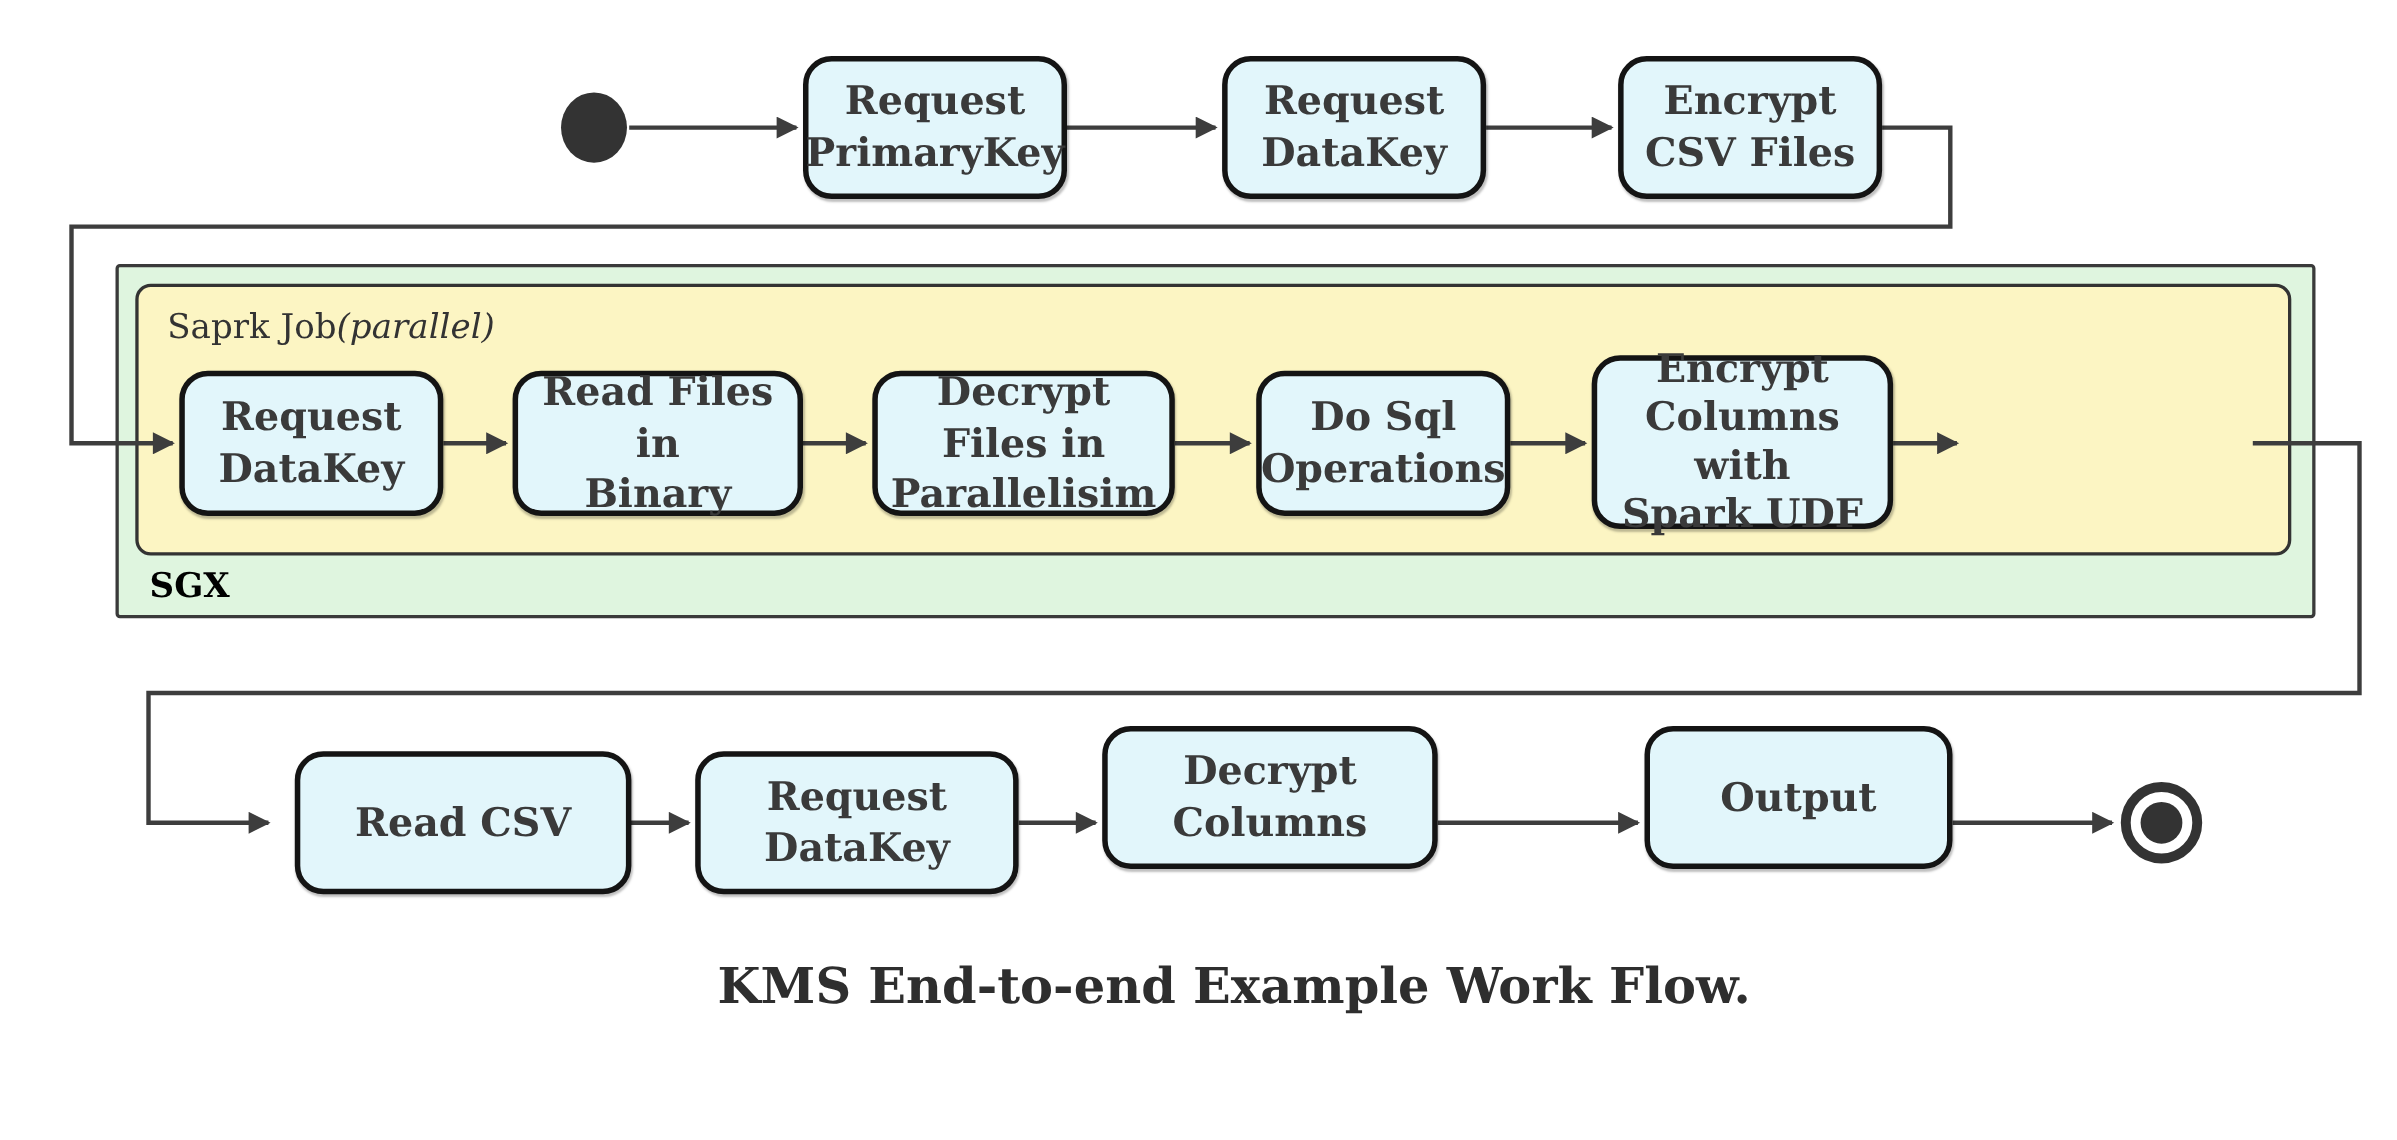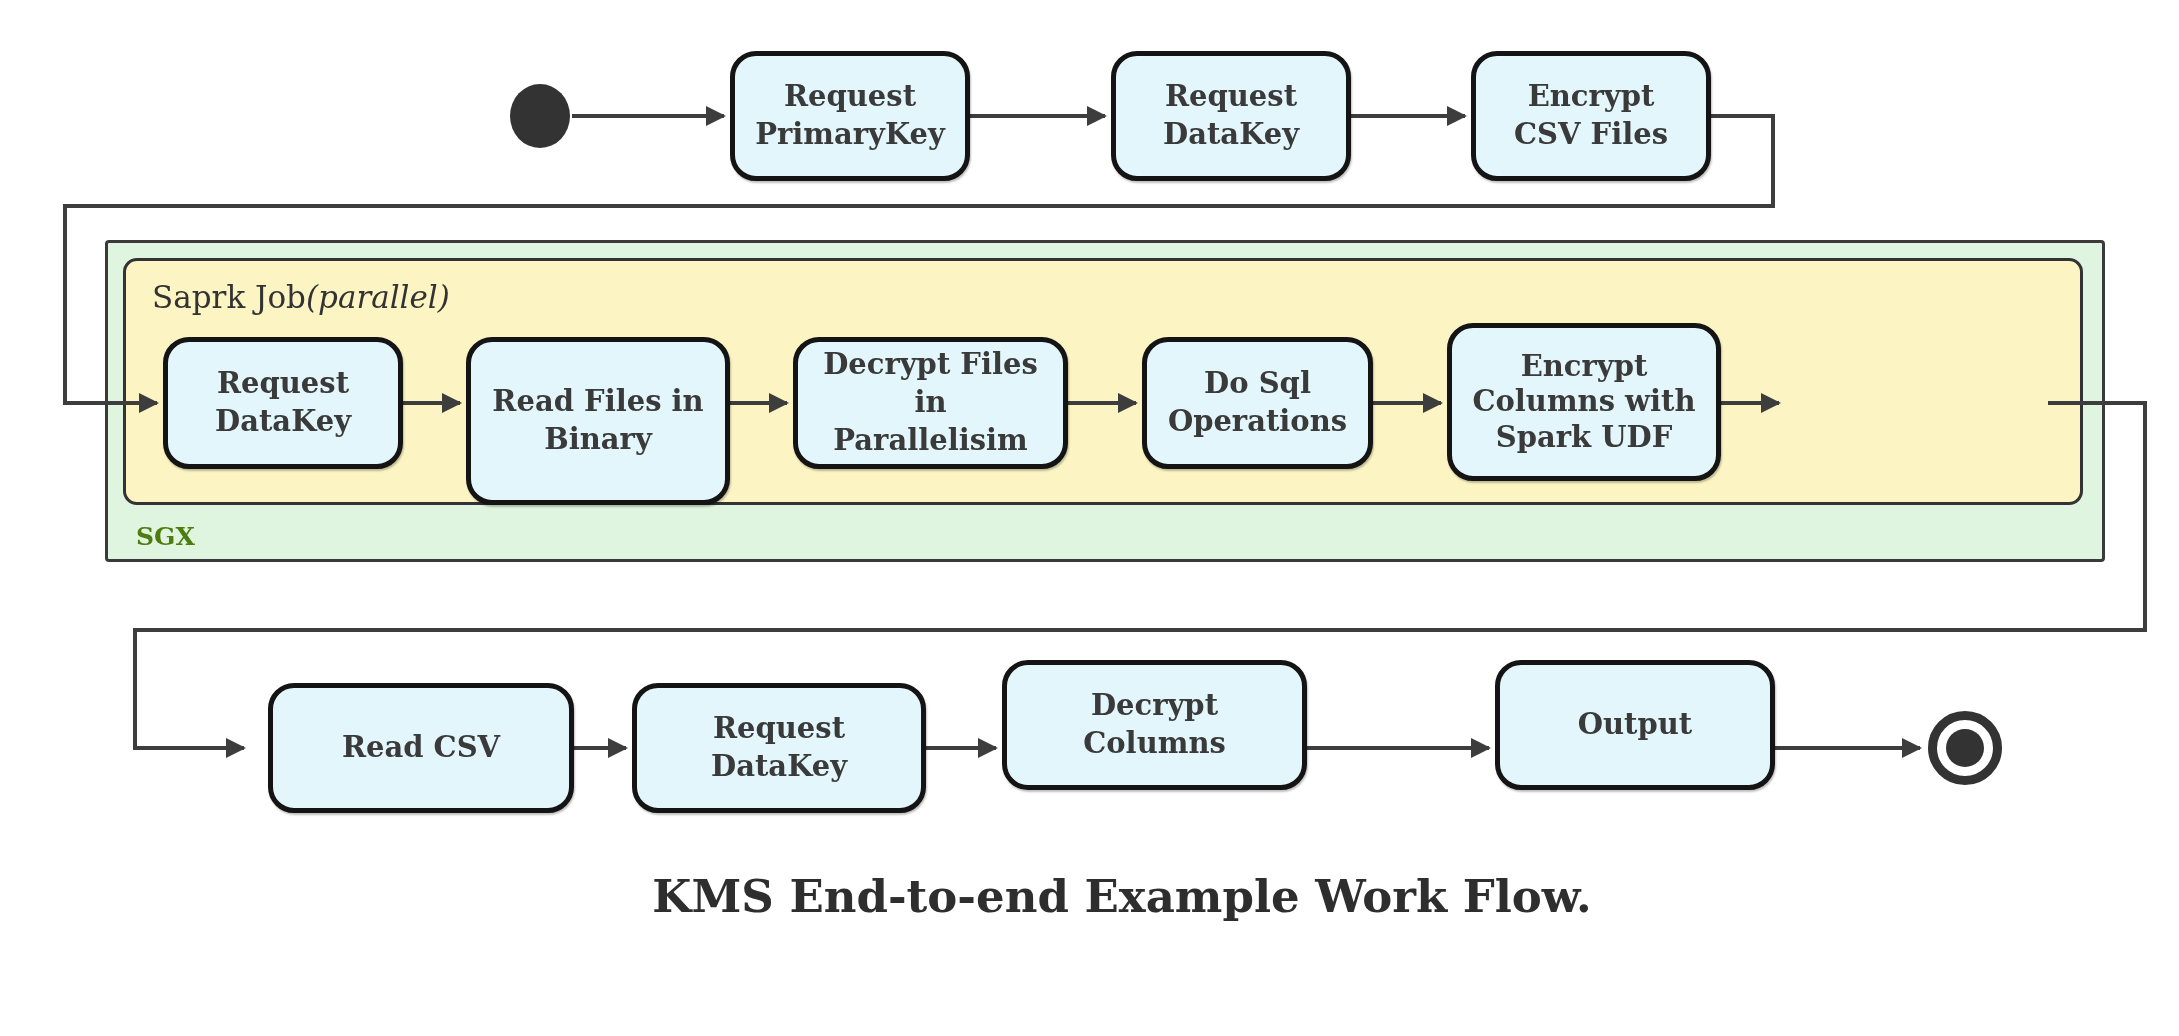--- a/index.html
+++ b/index.html
@@ -22,31 +22,31 @@
     border-radius:14px;
   }
   .spark-label{
     position:absolute;left:26px;top:18px;
     font-size:31px;color:#333333;white-space:nowrap;
   }
   .spark-label .bold{font-weight:normal;margin-top:45px;}
   .spark-label .ital{font-style:italic;}
   .sgx-label{
     position:absolute;left:28px;bottom:8px;
-    font-weight:bold;font-size:25px;color:#4d7c0f;
+    font-weight:bold;font-size:31px;color:#000000;
   }
   svg.wires{position:absolute;left:0;top:0;z-index:2;}
   .node{
     position:absolute;box-sizing:border-box;z-index:3;
     background:#e2f6fb;
     border:5px solid #141414;
     border-radius:26px;
     display:flex;align-items:center;justify-content:center;
     text-align:center;
-    font-weight:bold;font-size:29px;line-height:1.3;
+    font-weight:bold;font-size:36px;line-height:1.3;
     color:#3a3a3a;
     white-space:pre-line;
     padding:0 10px;
     box-shadow:1px 2px 2px rgba(0,0,0,0.25);
   }
   .node.tall{line-height:1.22;}
   .start-dot{
     position:absolute;z-index:3;
     width:60px;height:64px;border-radius:50%;
     background:#333333;
@@ -115,21 +115,21 @@
 
   <div class="node" style="left:730px;top:51px;width:240px;height:130px">Request
 PrimaryKey</div>
   <div class="node" style="left:1111px;top:51px;width:240px;height:130px">Request
 DataKey</div>
   <div class="node" style="left:1471px;top:51px;width:240px;height:130px">Encrypt
 CSV Files</div>
 
   <div class="node" style="left:163px;top:337px;width:240px;height:132px">Request
 DataKey</div>
-  <div class="node" style="left:466px;top:337px;width:264px;height:168px">Read Files in
+  <div class="node" style="left:466px;top:337px;width:264px;height:132px">Read Files in
 Binary</div>
   <div class="node" style="left:793px;top:337px;width:275px;height:132px">Decrypt Files in
 Parallelisim</div>
   <div class="node" style="left:1142px;top:337px;width:231px;height:132px">Do Sql
 Operations</div>
   <div class="node tall" style="left:1447px;top:323px;width:274px;height:158px">Encrypt
 Columns with
 Spark UDF</div>
 
   <div class="node" style="left:268px;top:683px;width:306px;height:130px">Read CSV</div>

